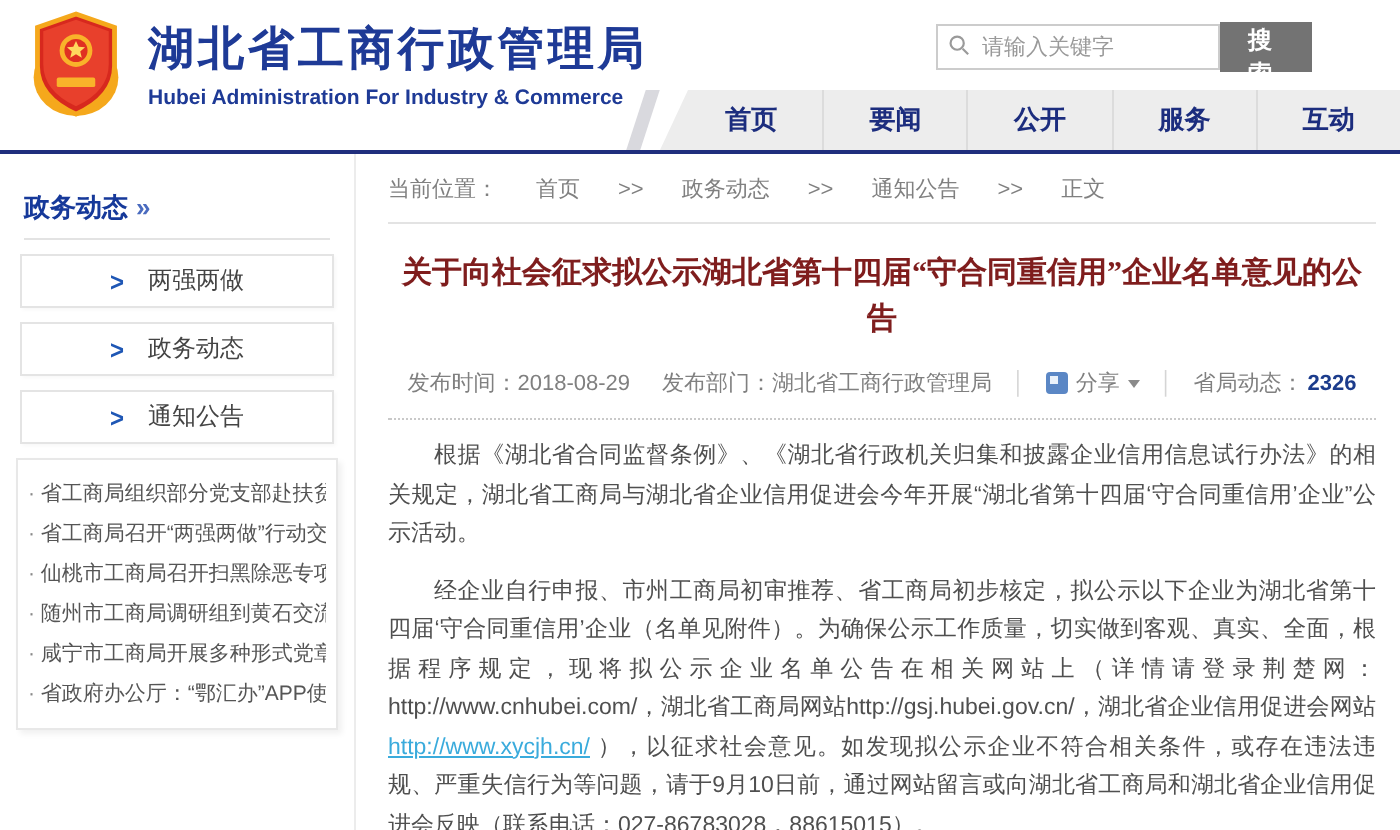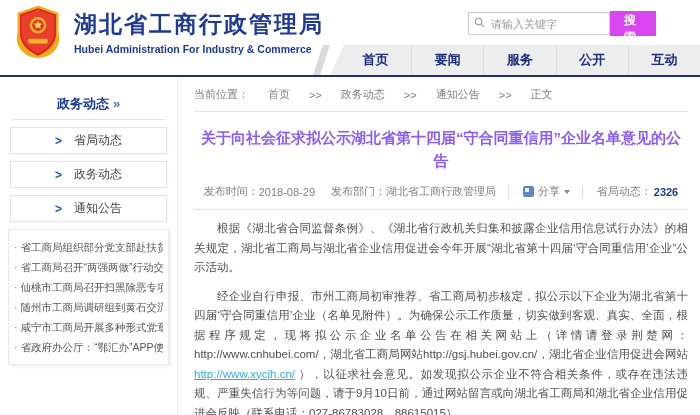--- a/index.html
+++ b/index.html
@@ -11,42 +11,42 @@
   
   .header { position:relative; height:77px; background:#fff; }
   .brand { position:absolute; left:12px; top:4px; display:flex; align-items:center; gap:10px; }
   .brand-text .cn { font-size:23px; font-weight:bold; color:#1e3a96; letter-spacing:2px; }
   .brand-text .en { font-size:10.5px; font-weight:bold; color:#1e3a96; margin-top:3px; }
   .search { position:absolute; right:44px; top:11px; display:flex; align-items:center; }
   .search-wrap { position:relative; }
   .search-wrap .mag { position:absolute; left:6px; top:5px; width:11px; height:11px; }
   .search-input { width:142px; height:23px; border:1px solid #ccc; font-size:11px; padding:0 6px 0 22px; color:#666; outline:none; font-family:inherit; }
   .search-input::placeholder { color:#9a9a9a; }
-  .search-btn { width:46px; height:25px; background:#d946ef; color:#fff; font-size:12px; font-weight:bold; border:none; letter-spacing:4px; padding-left:4px; cursor:pointer; font-family:inherit; }
+  .search-btn { width:46px; height:25px; background:#737373; color:#fff; font-size:12px; font-weight:bold; border:none; letter-spacing:4px; padding-left:4px; cursor:pointer; font-family:inherit; }
   .nav-slash { position:absolute; left:318px; top:45px; width:7px; height:30px; background:#d9d9de; transform:skewX(-18deg); }
   .navband { position:absolute; left:330px; right:0; top:45px; height:30px; background:#ededed; clip-path:polygon(14px 0,100% 0,100% 100%,0 100%); display:flex; }
   .nav-item { flex:1; display:flex; align-items:center; justify-content:center; font-size:13px; font-weight:bold; color:#1c2d7e; border-right:1px solid #dcdcdc; cursor:pointer; }
   .nav-item:last-child { border-right:none; }
   .nav-item:first-child { padding-left:10px; }
   .header-rule { position:absolute; left:0; top:75px; width:100%; height:2px; background:#202e7d; }
   
   .bodywrap { display:flex; height:338px; }
-  .sidebar { width:178px; background:#fff; border-right:1px solid #ececec; padding-top:12px;text-align:center; }
+  .sidebar { width:178px; background:#fff; border-right:1px solid #ececec; padding-top:12px; }
   .side-title { margin:6px 12px 4px; font-size:13px; font-weight:bold; color:#16399a; padding-bottom:6px; border-bottom:1px solid #e3e3e3; }
   .side-title .more { color:#4a6bbf; margin-left:4px; font-weight:bold; }
   .side-item { height:27px; border:1px solid #e4e4e4; margin:7px 10px; display:flex; align-items:center; justify-content:center; gap:12px; font-size:12px; color:#444; background:#fff; cursor:pointer; box-shadow:1px 1px 2px rgba(0,0,0,.03); }
   .side-item .arr { color:#1f57b5; font-weight:bold; font-size:12px; transform:scaleY(1.1); }
   .today-box { border:1px solid #e8e8e8; margin:6px 8px 0; padding:7px 5px; box-shadow:2px 2px 3px rgba(0,0,0,.06); }
   .today-item { font-size:10.5px; color:#555; line-height:20px; white-space:nowrap; overflow:hidden; cursor:pointer; }
   .today-item::before { content:"·  "; color:#888; }
   
   .main { flex:1; padding:10px 12px 0 16px; overflow:hidden; }
   .breadcrumb { font-size:11px; color:#808080; padding-bottom:9px; border-bottom:1px solid #e3e3e3; display:flex; gap:19px; align-items:center; }
   .breadcrumb .bc-link { cursor:pointer; }
-  .article-title { margin:14px 4px 0; text-align:center; font-size:15px; font-weight:bold; color:#8b5cf6; line-height:23px; }
+  .article-title { margin:14px 4px 0; text-align:center; font-size:15px; font-weight:bold; color:#7f1d1d; line-height:23px;font-family:Liberation Serif, serif; }
   .meta { margin-top:12px; display:flex; justify-content:center; align-items:center; font-size:11px; color:#808080; }
   .meta .item { margin:0 8px; display:flex; align-items:center; }
   .meta .vsep { color:#d5d5d5; margin:0 2px; }
   .meta .count { font-weight:bold; color:#1c3c8c; margin-left:2px; }
   .share-ic { display:inline-block; width:11px; height:11px; background:#5b87c5; border-radius:2px; margin-right:4px; position:relative; }
   .share-ic::after { content:""; position:absolute; left:2px; top:2px; width:4px; height:4px; background:#eaf1fa; }
   .caret { display:inline-block; width:0; height:0; border-left:3px solid transparent; border-right:3px solid transparent; border-top:4px solid #8a8a8a; margin-left:4px; }
   .dotted { border-bottom:1px dotted #c9c9c9; margin-top:10px; }
   .para { font-size:11.5px; color:#4f4f4f; line-height:19.5px; text-indent:2em; margin:9px 0 0; text-align:justify; }
   .para .plink { color:#3aabdc; text-decoration:underline; cursor:pointer; }
@@ -82,36 +82,36 @@
         </svg>
         <input class="search-input" type="text" placeholder="请输入关键字" style="">
       </span>
       <button class="search-btn">搜 索</button>
     </div>
 
     <div class="nav-slash"></div>
     <div class="navband">
       <div class="nav-item">首页</div>
       <div class="nav-item">要闻</div>
+      <div class="nav-item">公开</div>
       <div class="nav-item">服务</div>
-      <div class="nav-item">公开</div>
       <div class="nav-item">互动</div>
     </div>
     <div class="header-rule"></div>
   </div>
 
   <div class="bodywrap">
 
     <div class="sidebar">
       <div class="side-title">
         <span>政务动态</span><span class="more">»</span>
       </div>
       <div class="side-item">
         <span class="arr">&gt;</span>
-        <span>省局动态</span>
+        <span>两强两做</span>
       </div>
       <div class="side-item">
         <span class="arr">&gt;</span>
         <span>政务动态</span>
       </div>
       <div class="side-item">
         <span class="arr">&gt;</span>
         <span>通知公告</span>
       </div>
 

